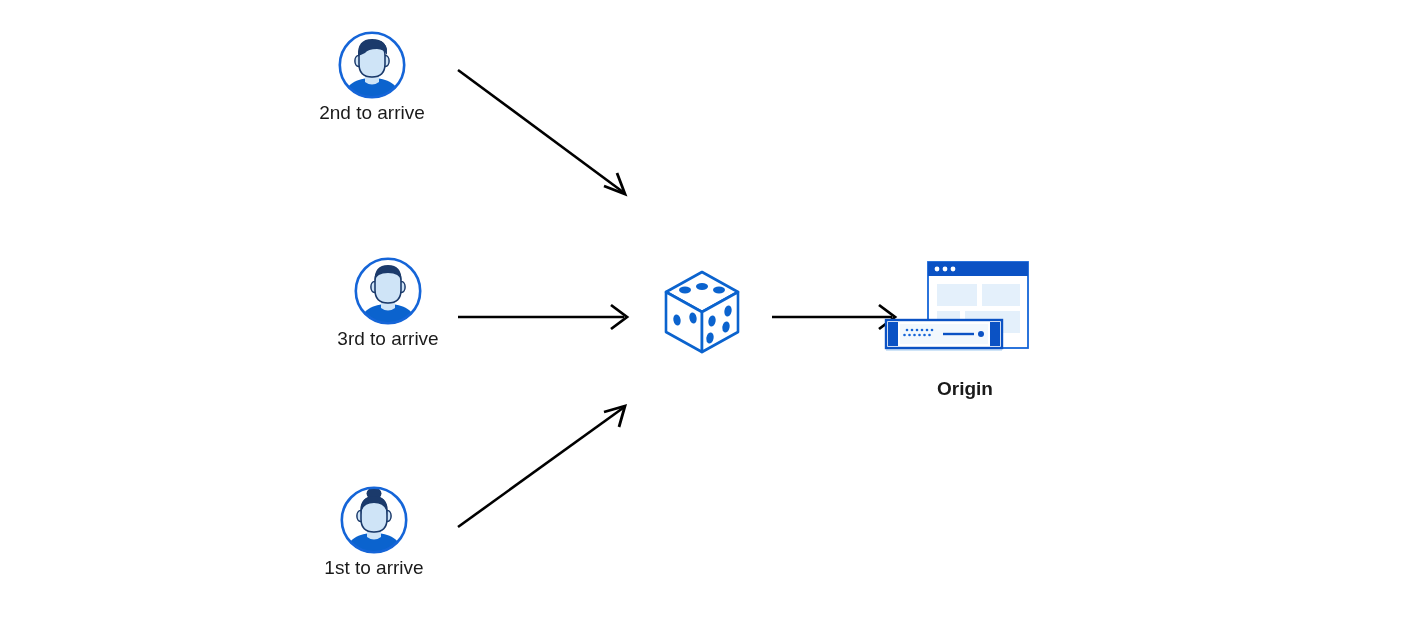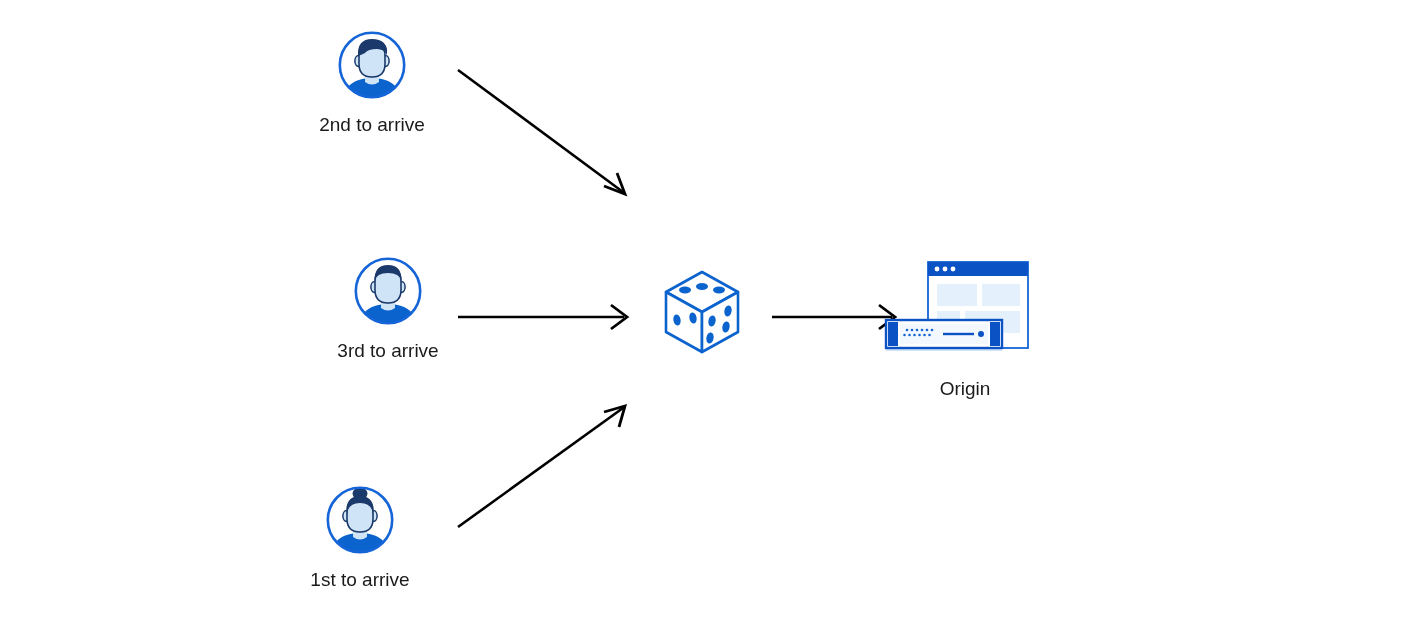--- a/index.html
+++ b/index.html
@@ -25,22 +25,22 @@
     flex-direction: column;
     align-items: center;
   }
   .node-label {
     font-size: 19px;
     color: #1a1a1a;
     font-family: "Liberation Sans", sans-serif;
     white-space: nowrap;
     line-height: 1.2;
   }
-  .client-label { margin-top: 12px; }
-  .origin-label { margin-top: 10px; }
+  .client-label { }
+  .origin-label { margin-top: 10px; font-weight: bold; }
   .icon-wrap { display: block; line-height: 0; }
   #arrow-layer {
     position: absolute;
     left: 0; top: 0;
     width: 1405px;
     height: 633px;
     pointer-events: none;
   }
 </style>
 </head>
@@ -121,21 +121,21 @@
           <path d="M24 28 q0 -14 13 -14 q13 0 13 14 v8 q0 13 -13 13 q-13 0 -13 -13 z" fill="#cfe4f7" stroke="#1b3a6b" stroke-width="1.6"></path>
 
           <path d="M23.5 27 q-0.5 -16 13.5 -16 q14 0 13.5 16 q-2 -8 -13.5 -8 q-11.5 0 -13.5 8 z" fill="#1b3a6b"></path>
         </g>
         <circle cx="37" cy="37" r="32.2" fill="none" stroke="#1565d8" stroke-width="2.6"></circle>
       </svg>
     </span>
     <span class="node-label client-label">3rd to arrive</span>
   </div>
 
-  <div class="node" style="left:296px; top:483px; width:128px;">
+  <div class="node" style="left:310px; top:483px; width:128px;">
     <span class="icon-wrap">
       <svg width="74" height="74" viewBox="0 0 74 74">
         <defs>
           <clipPath id="clipC">
               <circle cx="37" cy="37" r="33"></circle>
             </clipPath>
         </defs>
         <circle cx="37" cy="37" r="33" fill="#ffffff"></circle>
         <g clip-path="url(#clipC)">
           <path d="M8 74 C8 58 20 50 37 50 C54 50 66 58 66 74 Z" fill="#0b63ce"></path>

